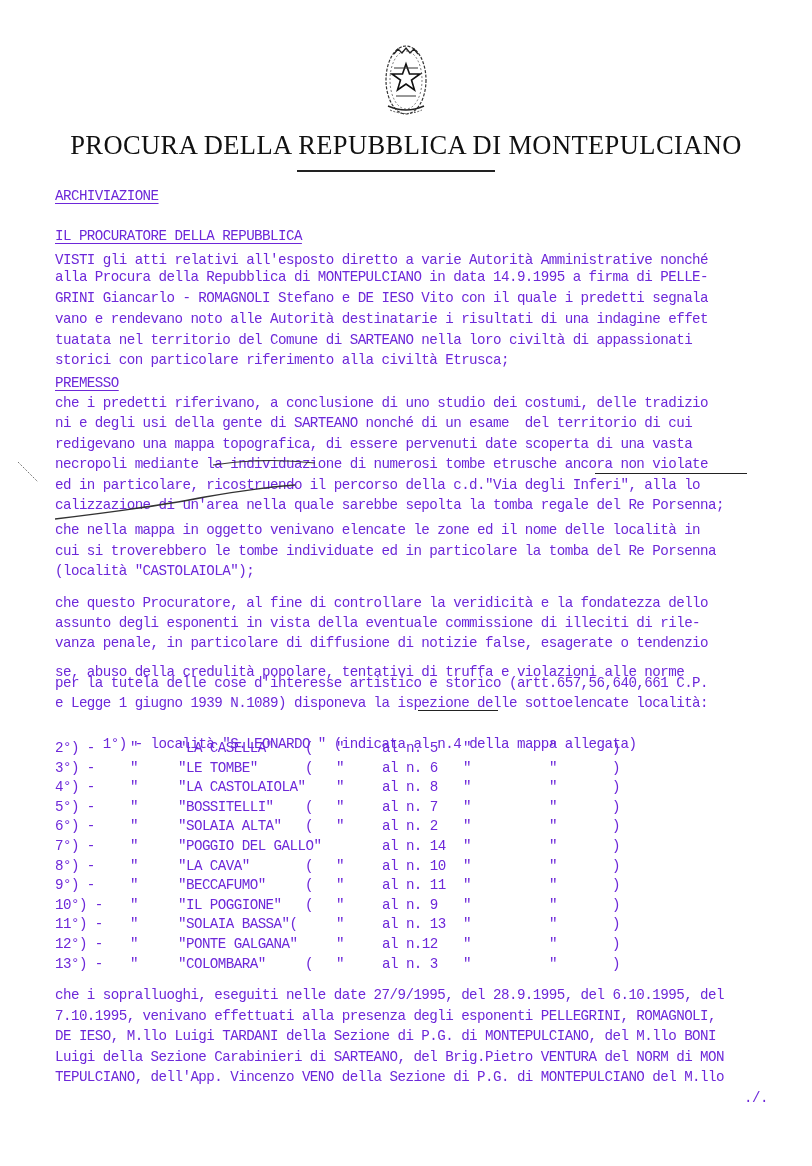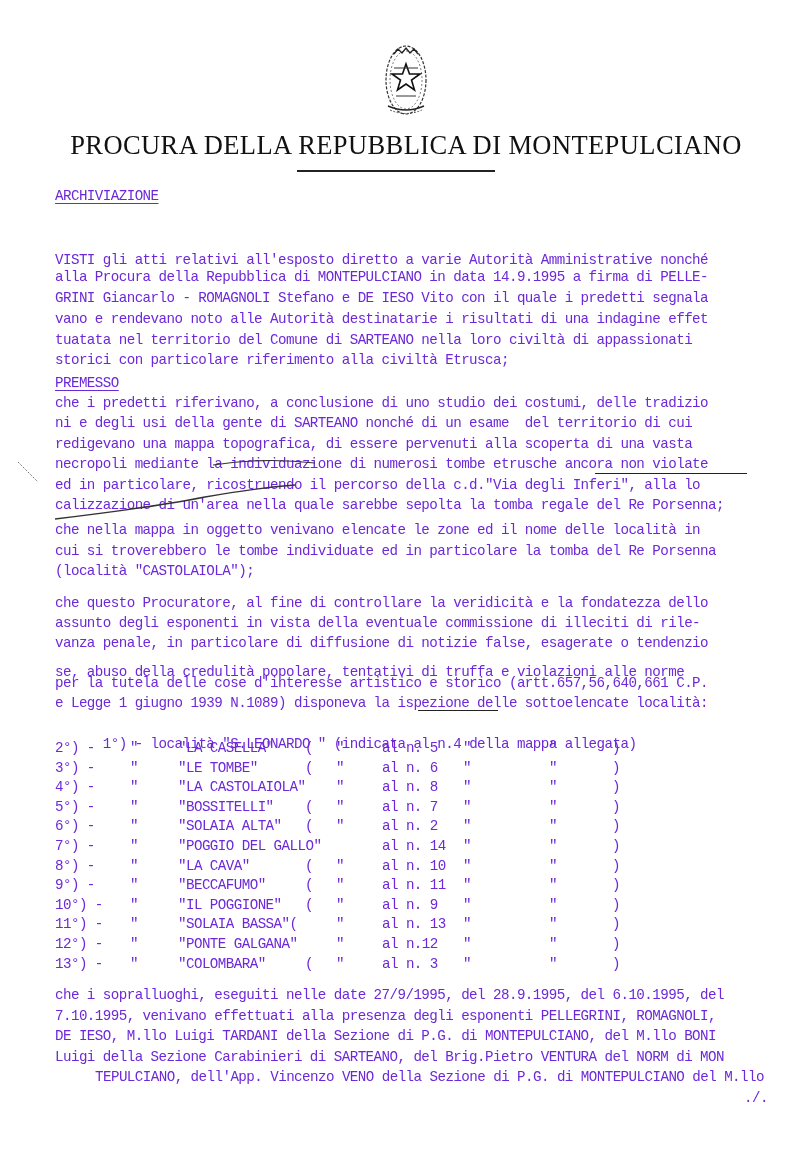--- a/index.html
+++ b/index.html
@@ -40,36 +40,37 @@
     <line x1="38" y1="28" x2="62" y2="28" stroke="#333" stroke-width="1"></line>
     <line x1="40" y1="56" x2="60" y2="56" stroke="#333" stroke-width="1"></line>
     <path d="M32 66 Q50 74 68 66" fill="none" stroke="#222" stroke-width="1.4"></path>
     <path d="M34 70 Q50 77 66 70" fill="none" stroke="#444" stroke-width="0.9" stroke-dasharray="2 1.5"></path>
   </svg>
 
   <div class="title">PROCURA DELLA REPUBBLICA DI MONTEPULCIANO</div>
   <div class="title-rule"></div>
 
   <div class="tw ul" style="top:188px;">ARCHIVIAZIONE</div>
+  <div class="tw ul" style="top:228px;">IL PROCURATORE DELLA REPUBBLICA</div>
 
   <div>
     <div class="tw" style="top:252px;">VISTI gli atti relativi all'esposto diretto a varie Autorità Amministrative nonché</div>
     <div class="tw" style="top:269px;">alla Procura della Repubblica di MONTEPULCIANO in data 14.9.1995 a firma di PELLE-</div>
     <div class="tw" style="top:290px;">GRINI Giancarlo - ROMAGNOLI Stefano e DE IESO Vito con il quale i predetti segnala</div>
     <div class="tw" style="top:311px;">vano e rendevano noto alle Autorità destinatarie i risultati di una indagine effet</div>
     <div class="tw" style="top:332px;">tuatata nel territorio del Comune di SARTEANO nella loro civiltà di appassionati</div>
     <div class="tw" style="top:352px;">storici con particolare riferimento alla civiltà Etrusca;</div>
   </div>
 
   <div class="tw ul" style="top:375px;">PREMESSO</div>
 
   <div>
     <div class="tw" style="top:395px;">che i predetti riferivano, a conclusione di uno studio dei costumi, delle tradizio</div>
     <div class="tw" style="top:415px;">ni e degli usi della gente di SARTEANO nonché di un esame  del territorio di cui</div>
-    <div class="tw" style="top:436px;">redigevano una mappa topografica, di essere pervenuti alla scoperta di una vasta</div>
+    <div class="tw" style="top:436px;">redigevano una mappa topografica, di essere pervenuti date scoperta di una vasta</div>
     <div class="tw" style="top:456px;">necropoli mediante la individuazione di numerosi tombe etrusche ancora non violate</div>
     <div class="tw" style="top:477px;">ed in particolare, ricostruendo il percorso della c.d."Via degli Inferi", alla lo</div>
     <div class="tw" style="top:497px;">calizzazione di un'area nella quale sarebbe sepolta la tomba regale del Re Porsenna;</div>
   </div>
 
   <div class="mark" style="left:595px; top:473px; width:152px; height:1.4px; background:#222;"></div>
 
   <svg class="mark" style="left:55px; top:455px; width:560px; height:70px;" viewBox="0 0 560 70">
     <path d="M158 10 Q210 2 260 8" fill="none" stroke="#333" stroke-width="1.1"></path>
     <path d="M240 30 Q200 33 150 42 Q100 52 0 64" fill="none" stroke="#333" stroke-width="1.3"></path>
@@ -112,17 +113,17 @@
         <div class="tw list-row" style="left: 0px; top: 936px;"><span style="left: 55px;">12°) -</span><span style="left: 130px;">"</span><span style="left: 178px;">"PONTE GALGANA"</span><span style="left: 305px;"></span><span style="left: 336px;">"</span><span style="left: 382px;">al n.12</span><span style="left: 463px;">"</span><span style="left: 549px;">"</span><span style="left: 612px;">)</span></div>
         <div class="tw list-row" style="left: 0px; top: 955.6px;"><span style="left: 55px;">13°) -</span><span style="left: 130px;">"</span><span style="left: 178px;">"COLOMBARA"</span><span style="left: 305px;">(</span><span style="left: 336px;">"</span><span style="left: 382px;">al n. 3</span><span style="left: 463px;">"</span><span style="left: 549px;">"</span><span style="left: 612px;">)</span></div>
       </div>
   </div>
 
   <div>
     <div class="tw" style="top:987px;">che i sopralluoghi, eseguiti nelle date 27/9/1995, del 28.9.1995, del 6.10.1995, del</div>
     <div class="tw" style="top:1008px;">7.10.1995, venivano effettuati alla presenza degli esponenti PELLEGRINI, ROMAGNOLI,</div>
     <div class="tw" style="top:1028px;">DE IESO, M.llo Luigi TARDANI della Sezione di P.G. di MONTEPULCIANO, del M.llo BONI</div>
     <div class="tw" style="top:1049px;">Luigi della Sezione Carabinieri di SARTEANO, del Brig.Pietro VENTURA del NORM di MON</div>
-    <div class="tw" style="top:1069px;margin-left:40px;">TEPULCIANO, dell'App. Vincenzo VENO della Sezione di P.G. di MONTEPULCIANO del M.llo</div>
+    <div class="tw" style="top:1069px;">TEPULCIANO, dell'App. Vincenzo VENO della Sezione di P.G. di MONTEPULCIANO del M.llo</div>
   </div>
 
   <div class="tw" style="top:1090px; left:744px;">./.</div>
 </div>
 
 </body></html>

